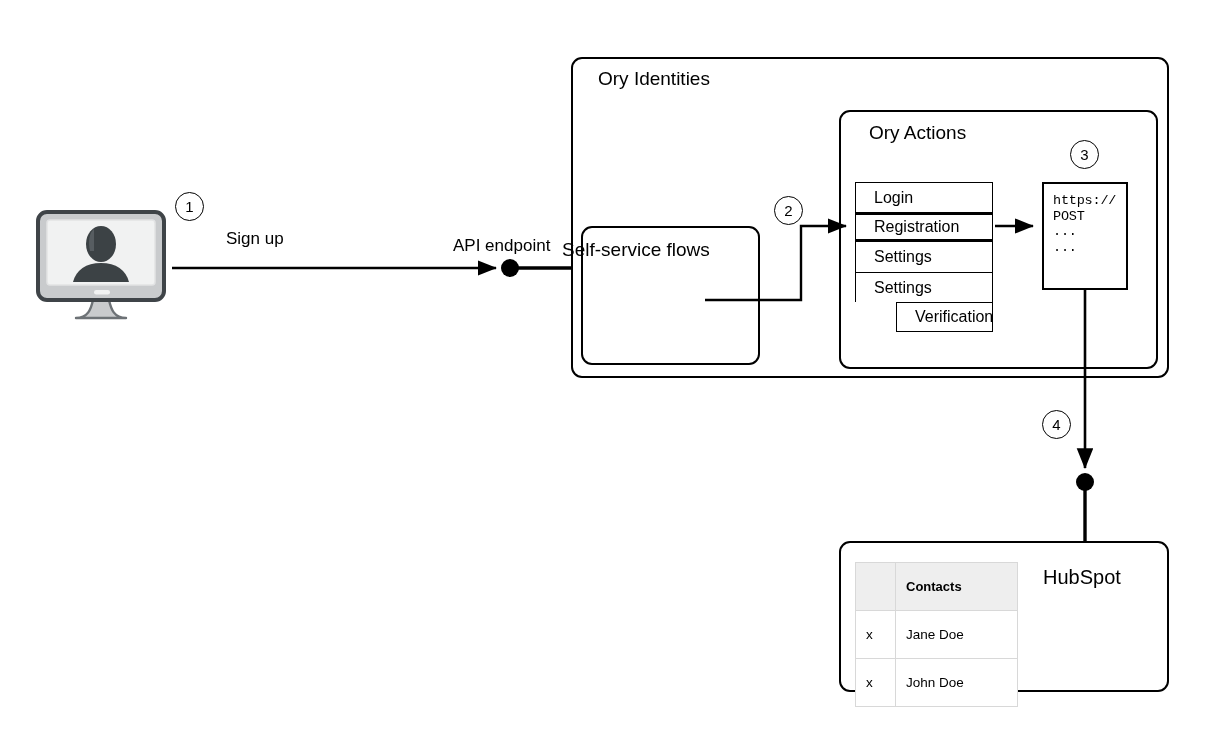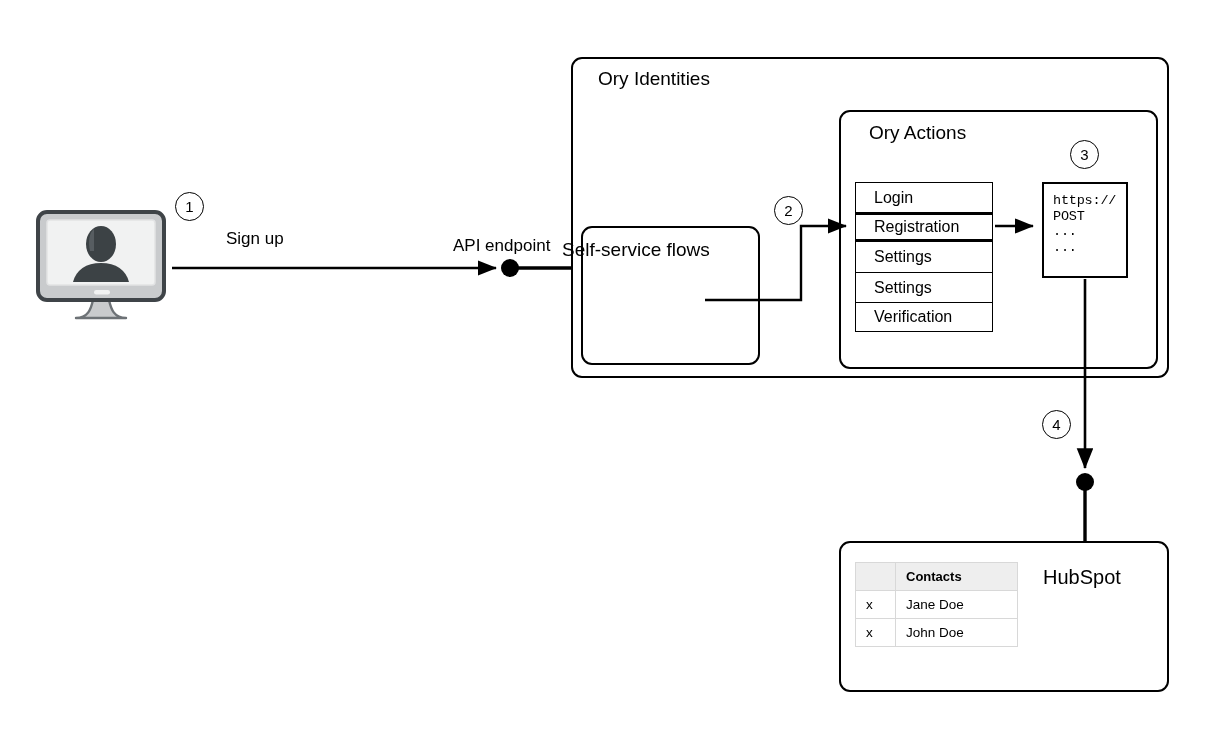--- a/index.html
+++ b/index.html
@@ -58,35 +58,35 @@
     border: 1.6px solid #000;
     border-bottom: none;
     background: #fff;
     display: flex;
     align-items: center;
     padding-left: 18px;
     font-size: 16px;
     line-height: 18px;
     white-space: nowrap;
   }
-  .flow-row:last-child { border-bottom: 1.6px solid #000; }
+  .flow-row:last-child { border-bottom: 1.6px solid #000; margin-left: 41px; }
   .flow-row.highlight {
     border-top: 3px solid #000;
     border-bottom: 3px solid #000;
     height: 30px;
   }
   .flow-row.highlight + .flow-row { border-top: none; }
 
   
   #webhook-box {
     position: absolute;
     left: 1042px;
     top: 182px;
     width: 86px;
-    height: 96px;
+    height: 108px;
     border: 2.2px solid #000;
     box-sizing: border-box;
     background: #fff;
     padding: 9px 0 0 9px;
     font-family: "Liberation Mono", "DejaVu Sans Mono", monospace;
     font-size: 13.5px;
     line-height: 15.5px;
     letter-spacing: -0.2px;
   }
   #webhook-box div { white-space: pre; }
@@ -131,21 +131,21 @@
     left: 855px;
     top: 562px;
     border-collapse: collapse;
     background: #fff;
     font-size: 13px;
   }
   #contacts-table th,
   #contacts-table td {
     border: 1px solid #d8d8d8;
     box-sizing: border-box;
-    height: 28px;
+    height: 48px;
     padding: 0 10px;
     text-align: left;
     font-weight: normal;
     color: #000;
   }
   #contacts-table thead th {
     background: #eeeeee;
     font-weight: bold;
     font-size: 13px;
   }

